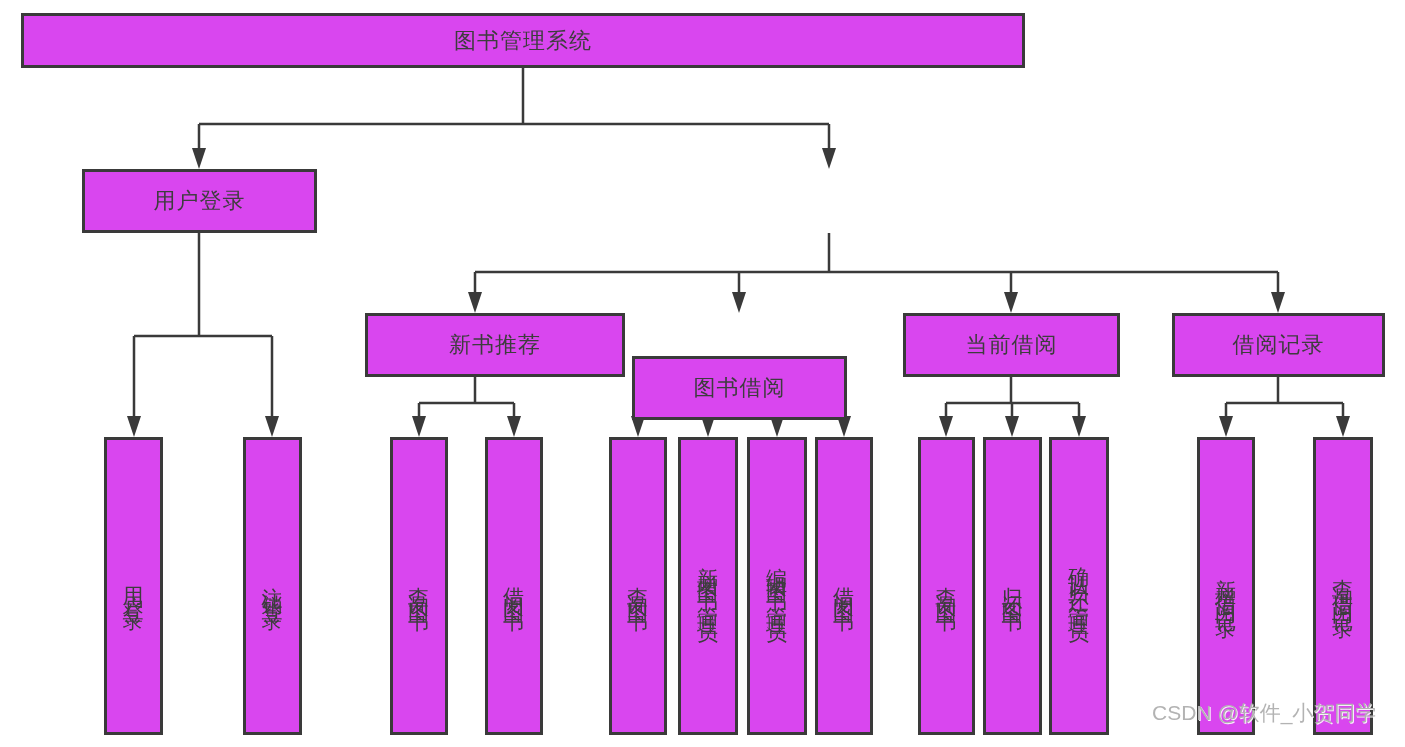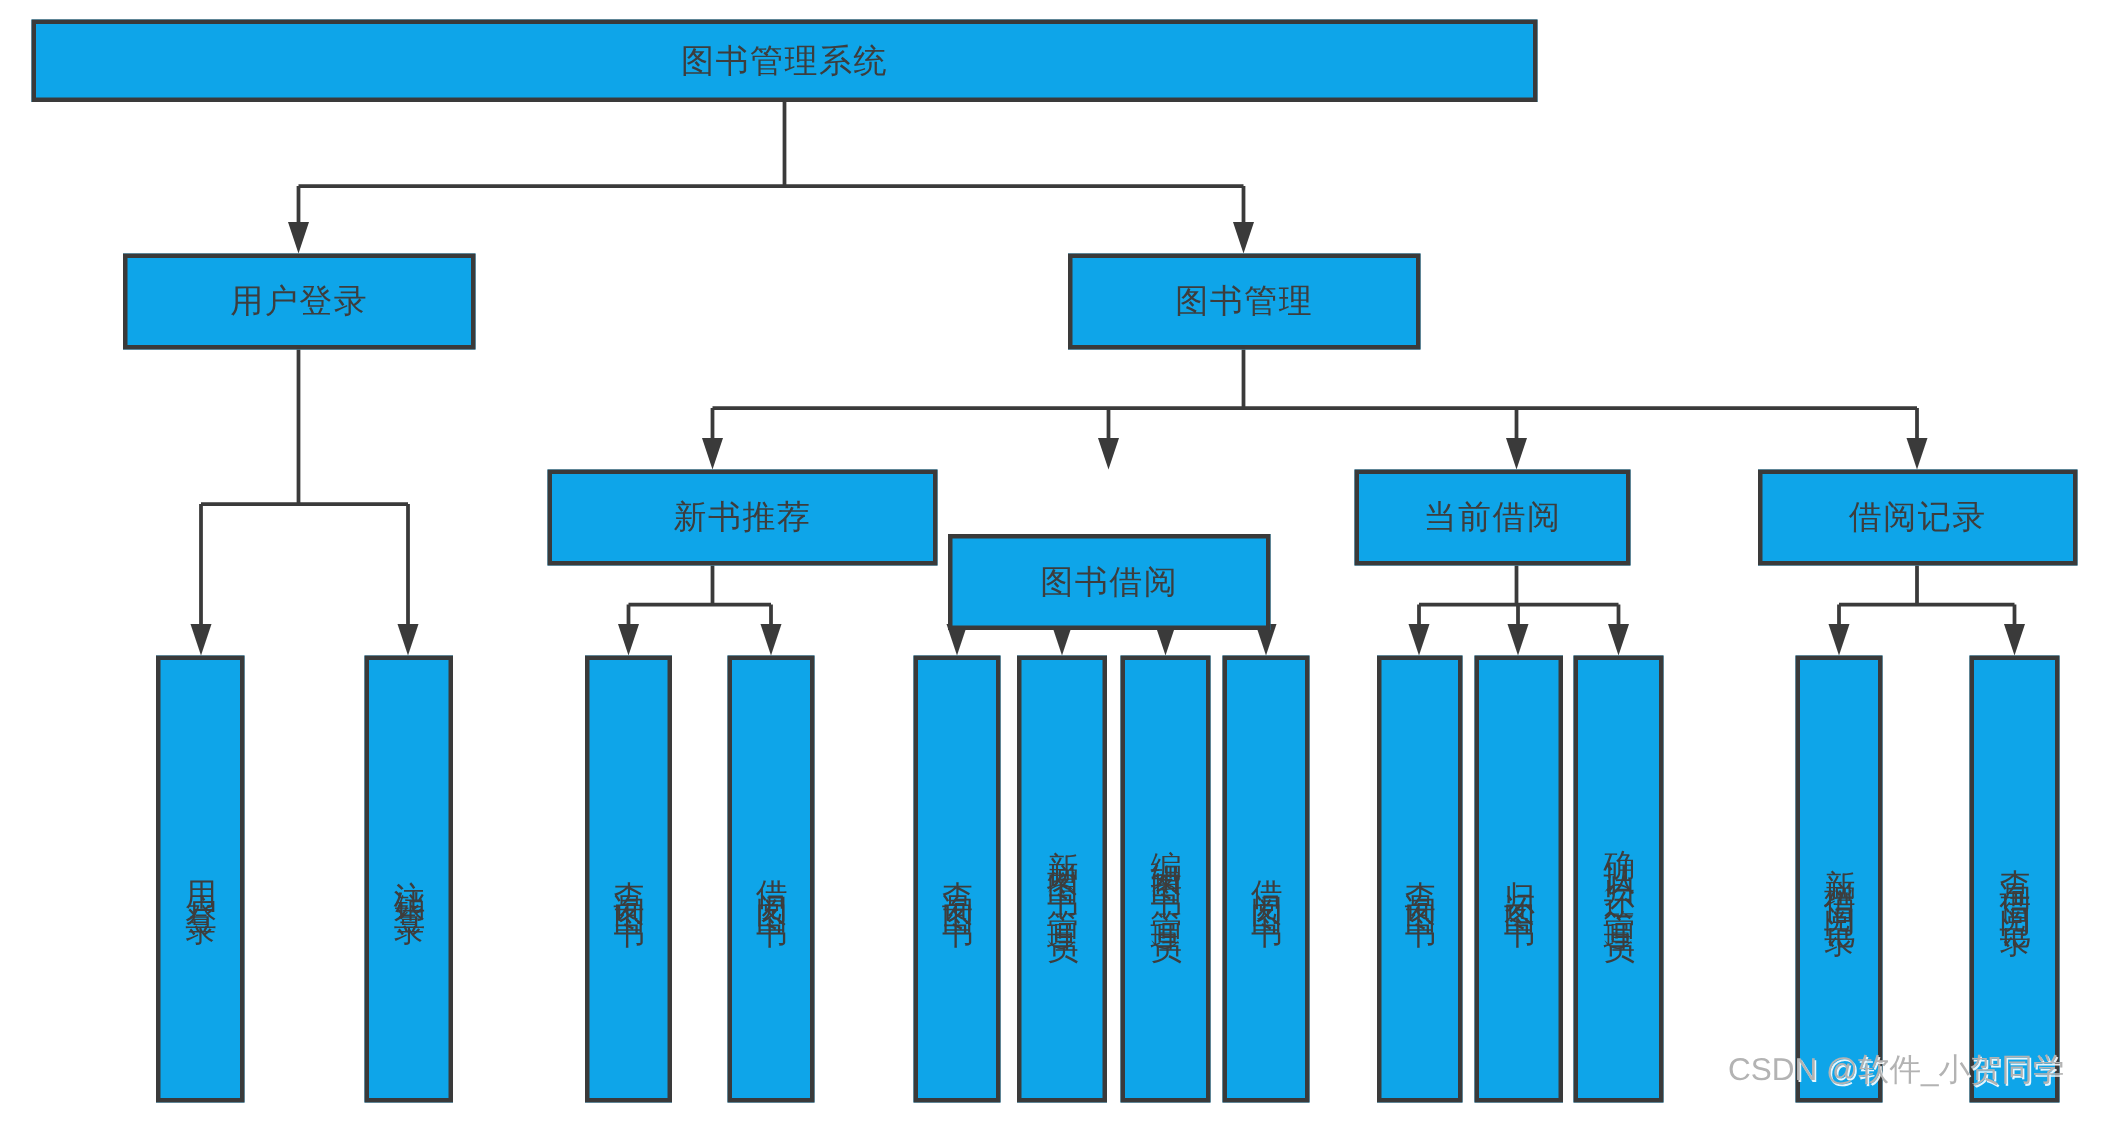--- a/index.html
+++ b/index.html
@@ -17,42 +17,42 @@
   }
   .connectors {
     position: absolute;
     left: 0;
     top: 0;
     pointer-events: none;
   }
   .node {
     position: absolute;
     box-sizing: border-box;
-    background: #0ea5e9;
+    background: #d946ef;
     border: 3px solid #3a3a3a;
     display: flex;
     align-items: center;
     justify-content: center;
     color: #3d3d3d;
   }
   .h-node { font-size: 22px; letter-spacing: 1px; }
   .v-node { font-size: 21px; }
   .v-node .vtext {
     writing-mode: vertical-rl;
     letter-spacing: 8px;
     line-height: 1;
     white-space: nowrap;
   }
   
   .n-root        { left: 21px;   top: 13px;  width: 1004px; height: 55px; }
   .n-user-login  { left: 82px;   top: 169px; width: 235px;  height: 64px; }
   .n-book-mgmt   { left: 712px;  top: 169px; width: 235px;  height: 64px; }
   .n-new-book    { left: 365px;  top: 313px; width: 260px;  height: 64px; }
   .n-book-borrow { left: 632px;  top: 313px; width: 215px;  height: 64px; margin-top: 43px; }
-  .n-cur-borrow  { left: 903px;  top: 313px; width: 184px;  height: 64px; }
+  .n-cur-borrow  { left: 903px;  top: 313px; width: 217px;  height: 64px; }
   .n-borrow-rec  { left: 1172px; top: 313px; width: 213px;  height: 64px; }
   .leaf { top: 437px; height: 298px; }
   .lf1  { left: 104px;  width: 59px; }
   .lf2  { left: 243px;  width: 59px; }
   .lf3  { left: 390px;  width: 58px; }
   .lf4  { left: 485px;  width: 58px; }
   .lf5  { left: 609px;  width: 58px; }
   .lf6  { left: 678px;  width: 60px; }
   .lf7  { left: 747px;  width: 60px; }
   .lf8  { left: 815px;  width: 58px; }
@@ -117,23 +117,20 @@
     </g>
   </svg>
 
   <div class="node h-node n-root">
     <span>图书管理系统</span>
   </div>
 
   <div class="node h-node n-user-login">
     <span>用户登录</span>
   </div>
-  <div class="node h-node n-book-mgmt">
-    <span>图书管理</span>
-  </div>
 
   <div class="node h-node n-new-book">
     <span>新书推荐</span>
   </div>
   <div class="node h-node n-book-borrow">
     <span>图书借阅</span>
   </div>
   <div class="node h-node n-cur-borrow">
     <span>当前借阅</span>
   </div>

